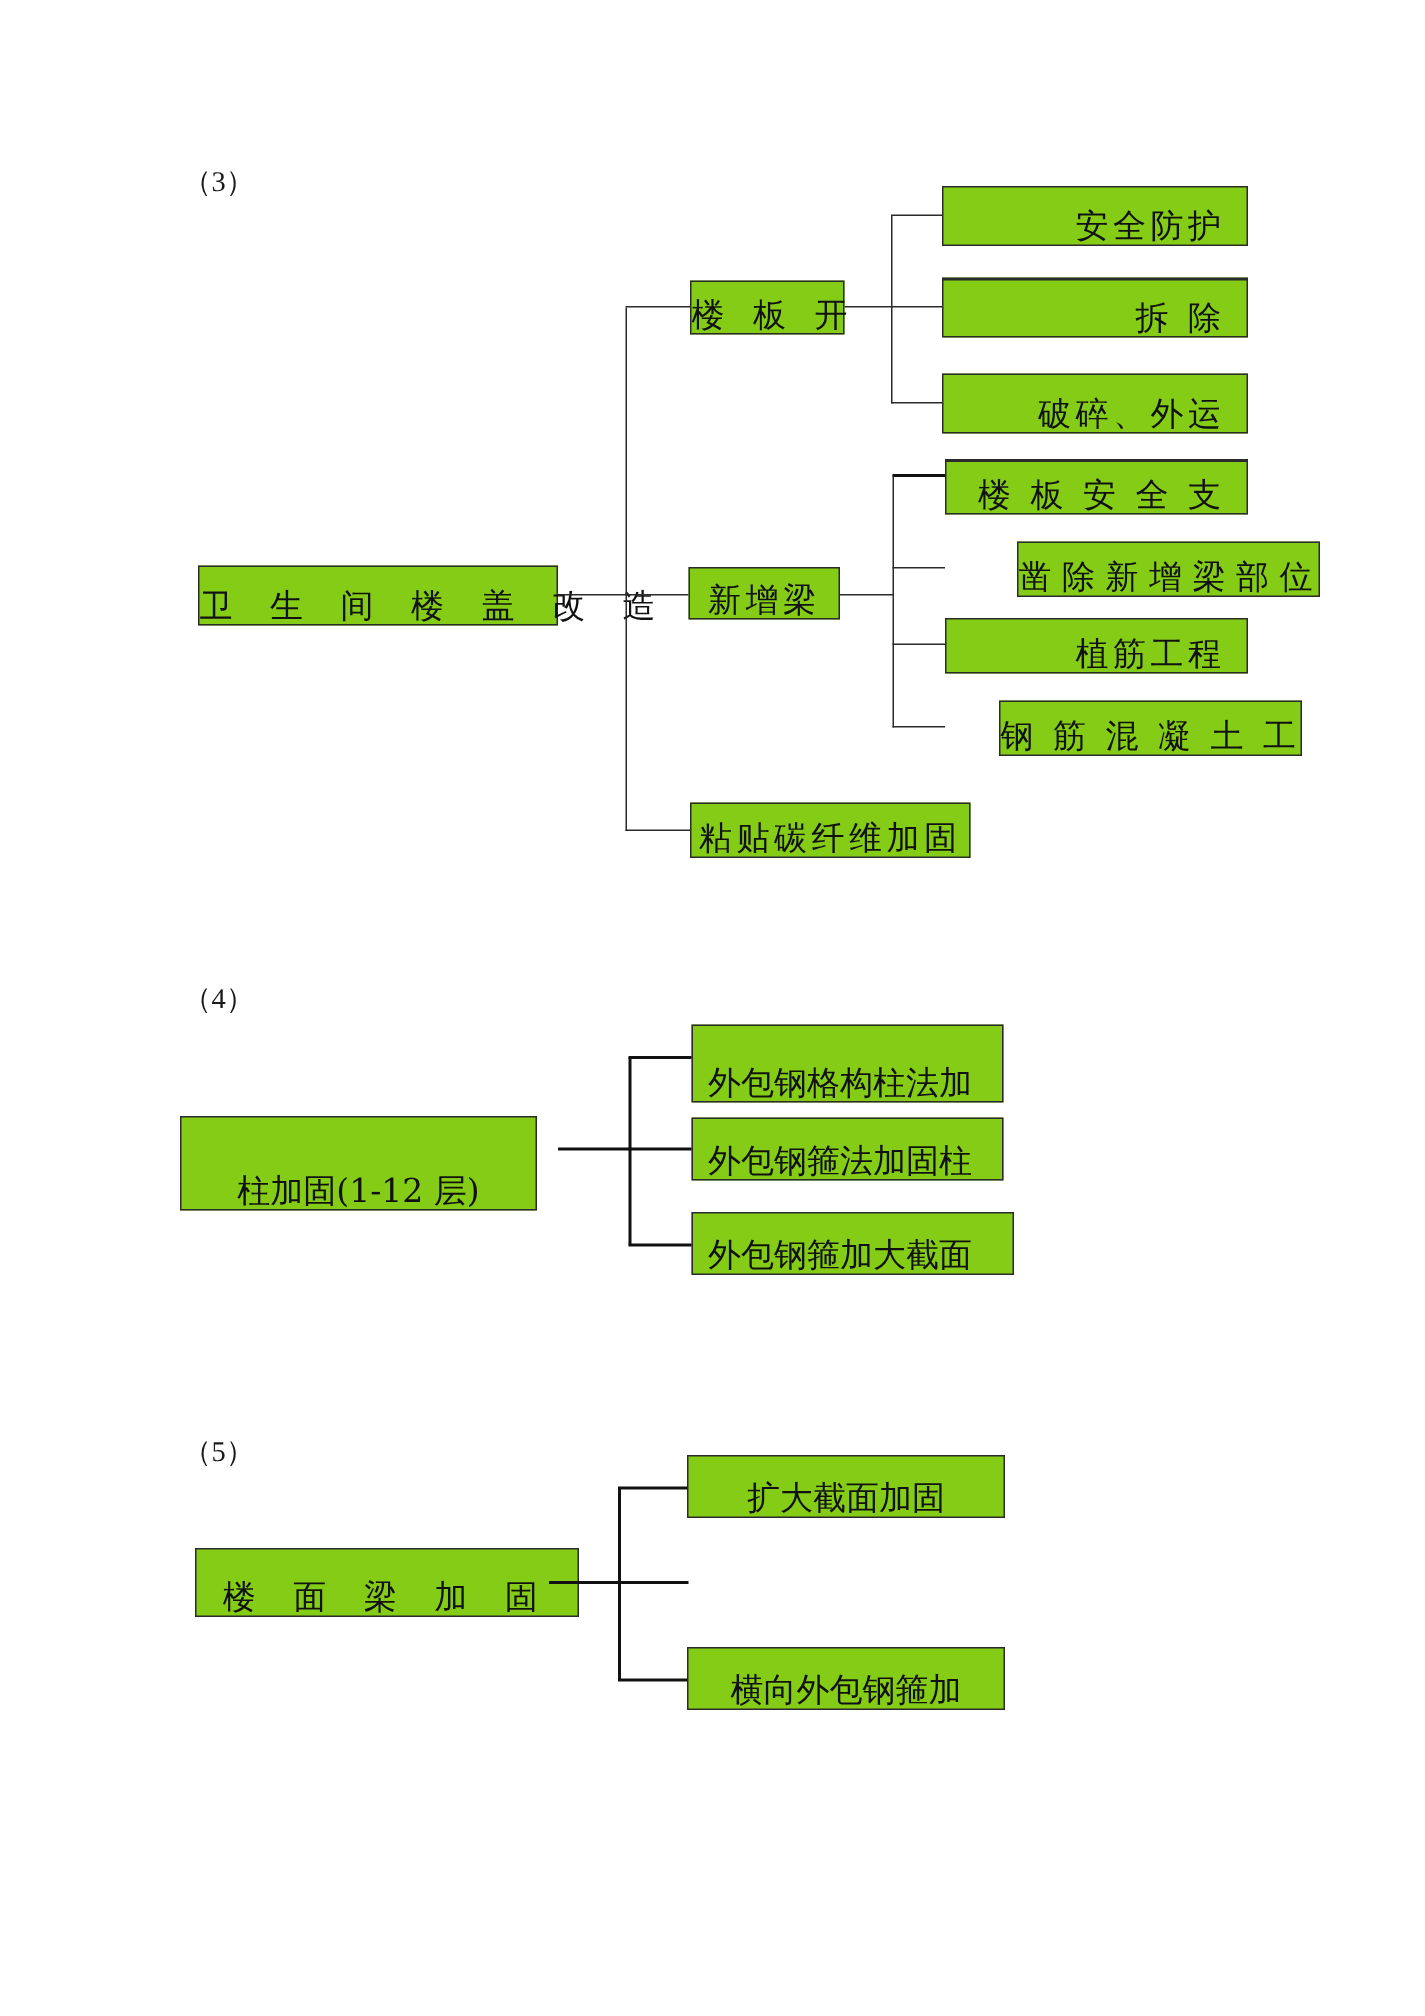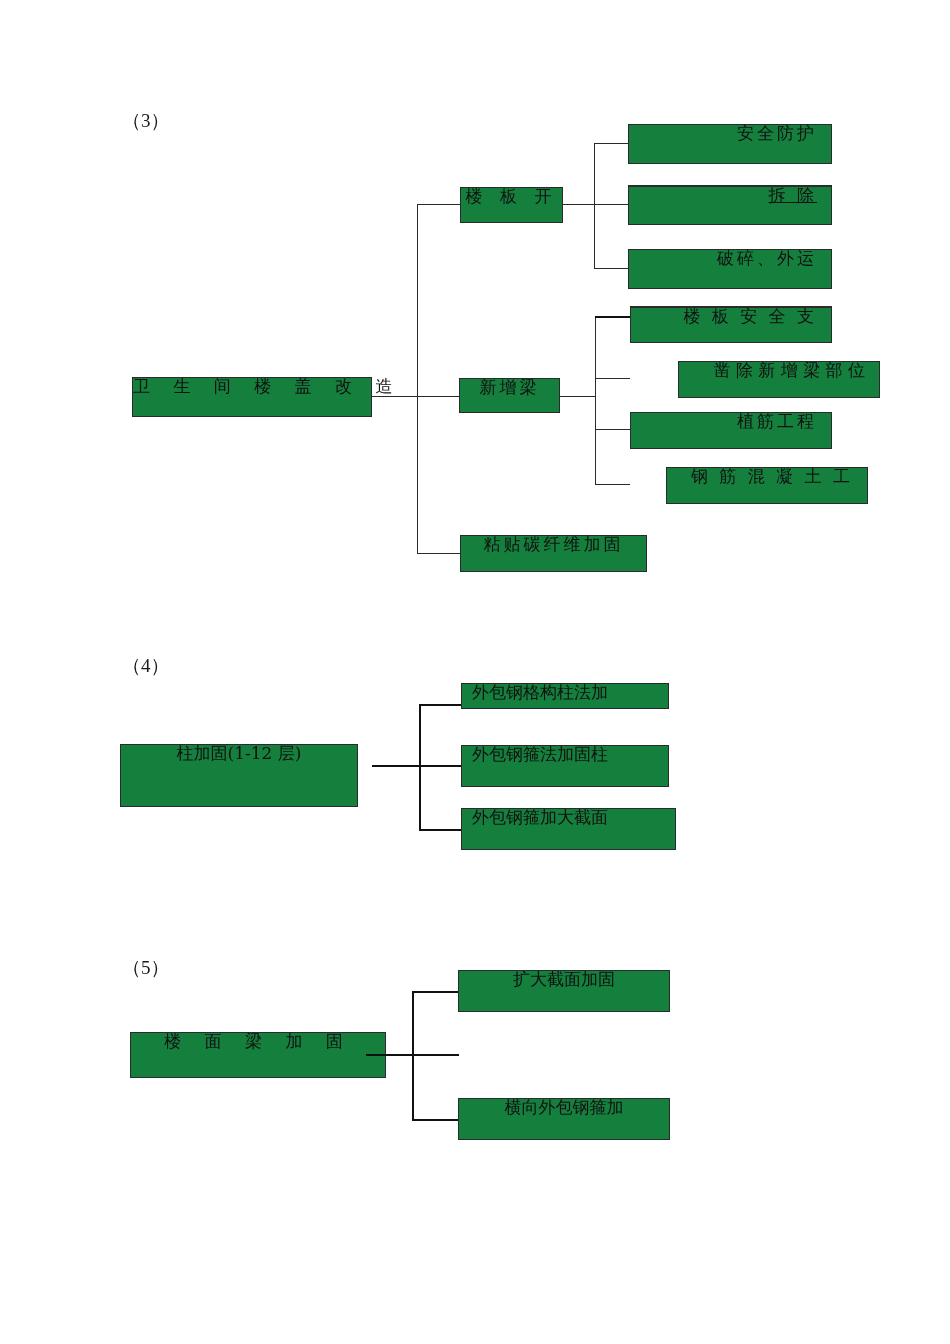--- a/index.html
+++ b/index.html
@@ -27,25 +27,25 @@
     font-family: "Liberation Serif", "DejaVu Serif", serif;
     font-size: 19px;
     letter-spacing: 0px;
     color: #1a1a1a;
     white-space: nowrap;
   }
   .node {
     position: absolute;
     box-sizing: border-box;
     border: 1.4px solid #2b2b2b;
-    background: #15803d;
+    background: #84cc16;
     display: flex;
-    align-items: flex-start;
+    align-items: flex-end;
     font-family: "DejaVu Serif", "Liberation Serif", serif;
-    font-size: 17px;
+    font-size: 22px;
     color: #111111;
     white-space: nowrap;
     line-height: 1;
   }
   .node .txt {
     display: block;
     width: 100%;
   }
   .node.center .txt { text-align: center; }
   .node.right  .txt { text-align: right; padding-right: 14px; }
@@ -92,21 +92,21 @@
 
   <div class="hline" style="left:563px; top:204px; width:32px;"></div>
   <div class="vline" style="left:594px; top:144px; height:125px;"></div>
   <div class="hline" style="left:594px; top:143px; width:34px;"></div>
   <div class="hline" style="left:594px; top:204px; width:34px;"></div>
   <div class="hline" style="left:594px; top:268px; width:34px;"></div>
 
   <div class="node right sp3" style="left:628px; top:124px; width:204px; height:40px;">
     <span class="txt">安全防护</span>
   </div>
-  <div class="node right sp3 bold-top" style="left:628px; top:185px; width:204px; height:40px;text-decoration:underline;">
+  <div class="node right sp3 bold-top" style="left:628px; top:185px; width:204px; height:40px;">
     <span class="txt">拆    除</span>
   </div>
   <div class="node right sp3" style="left:628px; top:249px; width:204px; height:40px;">
     <span class="txt">破碎、外运</span>
   </div>
 
   <div class="node center sp3" style="left:459px; top:378px; width:101px; height:35px;">
     <span class="txt">新增梁</span>
   </div>
 
@@ -139,21 +139,21 @@
   <div class="node center sp0" style="left:120px; top:744px; width:238px; height:63px;">
     <span class="txt">柱加固(1-12 层)</span>
   </div>
 
   <div class="hline thick" style="left:372px; top:765px; width:49px;"></div>
   <div class="vline thick" style="left:419px; top:705px; height:125px;"></div>
   <div class="hline thick" style="left:419px; top:704px; width:43px;"></div>
   <div class="hline thick" style="left:419px; top:765px; width:43px;"></div>
   <div class="hline thick" style="left:419px; top:829px; width:43px;"></div>
 
-  <div class="node left sp0" style="left:461px; top:683px; width:208px; height:26px;">
+  <div class="node left sp0" style="left:461px; top:683px; width:208px; height:52px;">
     <span class="txt">外包钢格构柱法加</span>
   </div>
   <div class="node left sp0" style="left:461px; top:745px; width:208px; height:42px;">
     <span class="txt">外包钢箍法加固柱</span>
   </div>
   <div class="node left sp0" style="left:461px; top:808px; width:215px; height:42px;">
     <span class="txt">外包钢箍加大截面</span>
   </div>
 
   <div class="section-label" style="left:122px; top:955px;">（5）</div>

